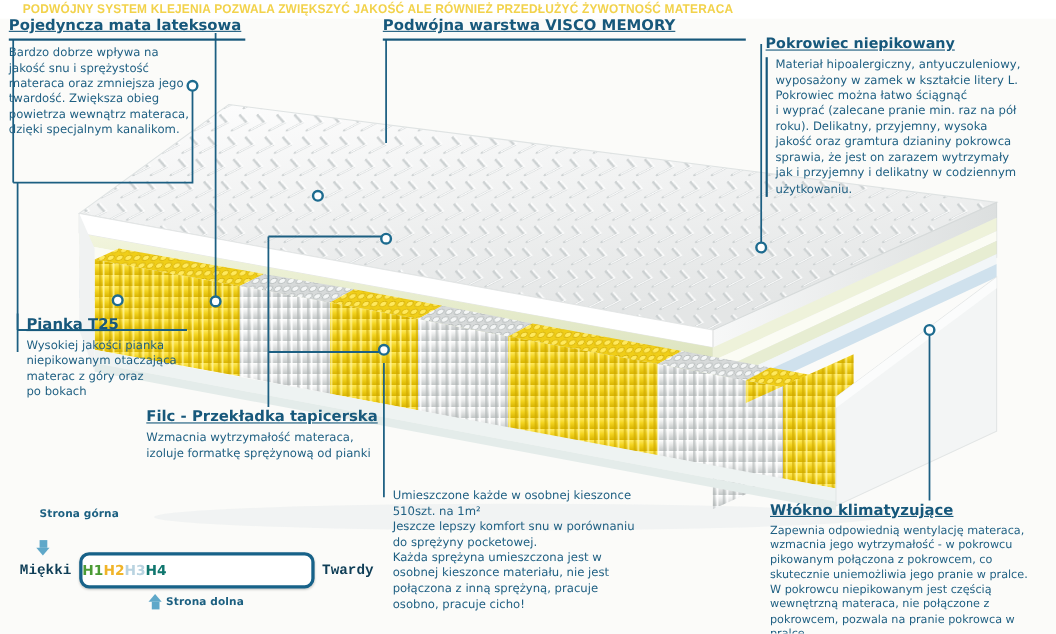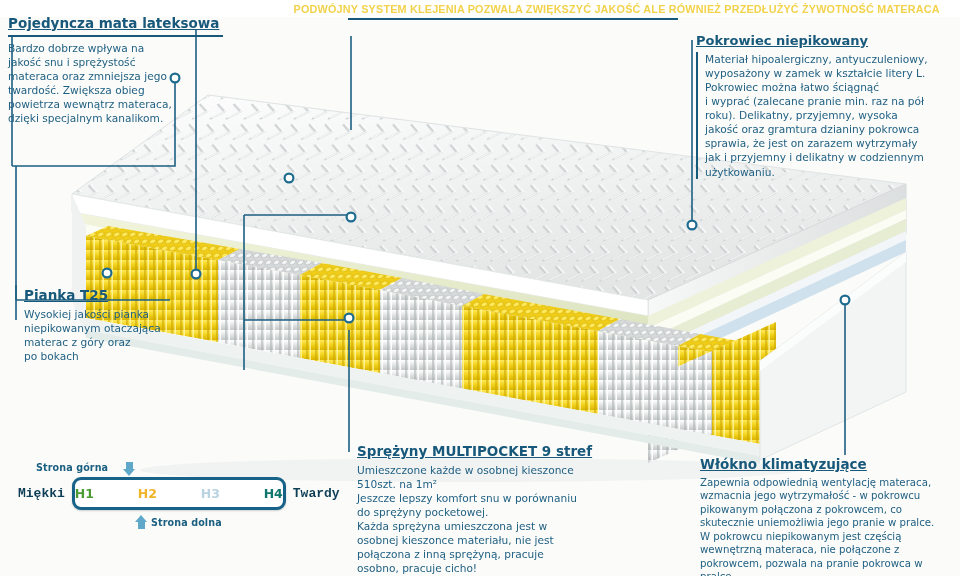--- a/index.html
+++ b/index.html
@@ -9,21 +9,21 @@
     font-family:"DejaVu Sans","Liberation Sans",sans-serif;
     overflow:hidden;
     position:relative;
     color:#14506e;
   }
   #root{position:absolute;inset:0;}
 
   
   .banner{
     position:absolute;left:0;top:0;width:960px;height:17px;
-    display:flex;align-items:center;justify-content:flex-end;
+    display:flex;align-items:center;justify-content:flex-start;
     background:#ffffff;
   }
   .banner-text{
     font-size:11.5px;font-weight:bold;letter-spacing:.2px;
     color:#f2d24b;
     white-space:nowrap;
     font-family:"Liberation Sans",sans-serif;
     transform:scaleX(.94);
   }
 
@@ -43,41 +43,41 @@
     font-size:10.6px;line-height:1.33;color:#1e5f82;
     font-family:"DejaVu Sans","Liberation Sans",sans-serif;
     white-space:pre-line;
   }
   .c-body.sm{font-size:10.2px;}
   .rule{height:2px;background:#17587b;margin:2px 0 4px 0;}
   .barL{border-left:2px solid #17587b;padding-left:7px;}
 
   
   .hard{position:absolute;left:18px;top:462px;width:330px;height:100px;}
-  .side-top{display:flex;gap:18px;margin-left:18px;}
+  .side-top{display:flex;gap:18px;margin-left:18px;flex-direction:column;}
   .side-bot{display:flex;align-items:center;gap:6px;margin-left:108px;margin-top:5px;padding-left:12px;}
   .side-lbl{font-size:9.6px;color:#1b5f80;font-weight:600;letter-spacing:.1px;}
   .arr-down{
     width:7px;height:7px;background:#5fa8c9;position:relative;
   }
   .arr-down:after{content:"";position:absolute;left:-3px;top:7px;
     border-left:6.5px solid transparent;border-right:6.5px solid transparent;
     border-top:7px solid #5fa8c9;}
   .arr-up{
     width:7px;height:7px;background:#5fa8c9;position:relative;margin-top:7px;
   }
   .arr-up:after{content:"";position:absolute;left:-3px;top:-7px;
     border-left:6.5px solid transparent;border-right:6.5px solid transparent;
     border-bottom:7px solid #5fa8c9;}
   .hard-main{display:flex;align-items:center;margin-top:4px;}
   .hard-end{font-size:13px;font-weight:bold;color:#0e3d56;font-family:Liberation Mono, monospace;}
   .hard-box{
     margin:0 7px;border:3px solid #176289;border-radius:9px;
     background:#ffffff;height:27px;width:208px;
-    display:flex;align-items:center;justify-content:space-between;
+    display:flex;align-items:center;justify-content:flex-start;
     box-shadow:0 1px 2px rgba(0,0,0,.18);
   }
   .hbtn{font-size:12.5px;font-weight:bold;}
 </style>
 </head>
 <body>
 
 <div id="root">
 
   <div class="banner">
@@ -258,20 +258,21 @@
     <div class="rule"></div>
     <div class="c-body">Bardzo dobrze wpływa na
 jakość snu i sprężystość
 materaca oraz zmniejsza jego
 twardość. Zwiększa obieg
 powietrza wewnątrz materaca,
  dzięki specjalnym kanalikom.</div>
   </div>
 
   <div class="callout" style="left:348px;top:16px;width:330px;">
+    <div class="c-title">Podwójna warstwa VISCO MEMORY</div>
     <div class="rule"></div>
   </div>
 
   <div class="callout" style="left:696px;top:34px;width:262px;">
     <div class="c-title big">Pokrowiec niepikowany</div>
     <div class="c-body barL">Materiał hipoalergiczny, antyuczuleniowy,
 wyposażony w zamek w kształcie litery L.
 Pokrowiec można łatwo ściągnąć
 i wyprać (zalecane pranie min. raz na pół
 roku). Delikatny, przyjemny, wysoka
@@ -282,23 +283,27 @@
   </div>
 
   <div class="callout" style="left:16px;top:288px;width:200px;padding-left:8px;">
     <div class="c-title">Pianka T25</div>
     <div class="c-body">Wysokiej jakości pianka
 niepikowanym otaczająca
 materac z góry oraz
 po bokach</div>
   </div>
 
+  <div class="callout" style="left:133px;top:372px;width:270px;">
+    <div class="c-title">Filc - Przekładka tapicerska</div>
+    <div class="c-body">Wzmacnia wytrzymałość materaca,
+izoluje formatkę sprężynową od pianki</div>
+  </div>
 
   <div class="callout" style="left:357px;top:444px;width:290px;">
-    <div class="c-title">Sprężyny MULTIPOCKET 9 stref</div>
     <div class="c-body">Umieszczone każde w osobnej kieszonce
 510szt. na 1m²
 Jeszcze lepszy komfort snu w porównaniu
 do sprężyny pocketowej.
 Każda sprężyna umieszczona jest w
 osobnej kieszonce materiału, nie jest
 połączona z inną sprężyną, pracuje
 osobno, pracuje cicho!</div>
   </div>
 

